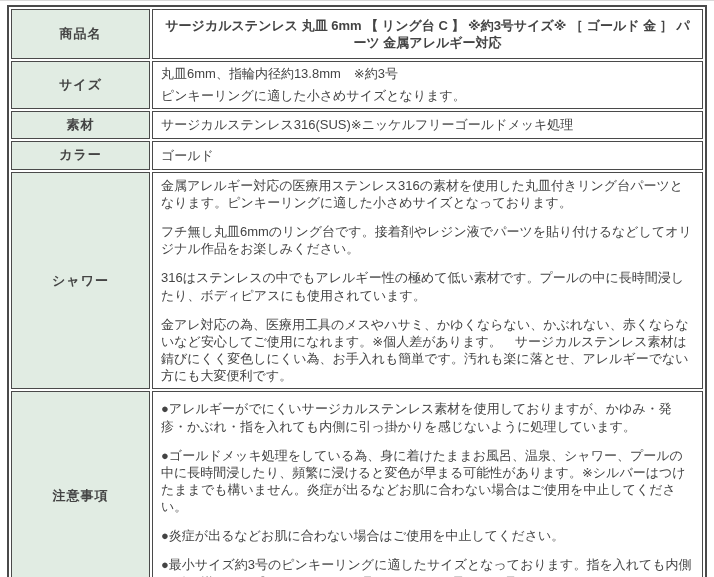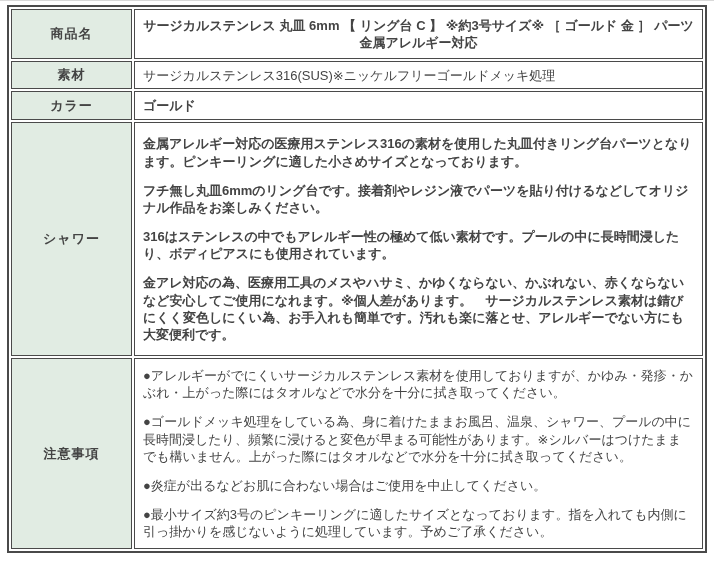--- a/index.html
+++ b/index.html
@@ -26,54 +26,61 @@
     background: #ffffff;
     table-layout: fixed;
   }
   td {
     border: 1px solid #4a4a4a;
     color: #444444;
     font-size: 13px;
     vertical-align: middle;
   }
   td.cell-label {
-    width: 121px;
+    width: 139px;
     background: #e1ece3;
     text-align: center;
     font-weight: bold;
     padding: 4px 2px;
     letter-spacing: 1px;
   }
   td.cell-value {
     background: #ffffff;
     padding: 5px 8px;
     line-height: 1.32;
     text-align: left;
   }
   td.cell-value p { margin: 0 0 12px 0; }
   td.cell-value p:last-child { margin-bottom: 0; }
 
   tr.row-product  td.cell-value { padding: 7px 6px; font-weight: bold; text-align: center; }
   tr.row-size     td.cell-value { padding: 3px 8px; }
   tr.row-material td.cell-value { padding: 2px 8px; }
-  tr.row-color    td.cell-value { padding: 5px 8px; font-weight: bold; }
-  tr.row-desc     td.cell-value { padding: 12px 8px; font-weight: bold; }
+  tr.row-color    td.cell-value { padding: 5px 8px; }
+  tr.row-desc     td.cell-value { padding: 4px 8px; }
   tr.row-notes    td.cell-value { padding: 8px 8px; }
 </style>
 </head>
 <body>
 
 <div class="top-hairline"></div>
 
 <table class="spec-table">
   <tbody>
     <tr class="row-product">
       <td class="cell-label">商品名</td>
       <td class="cell-value">
         <p>サージカルステンレス 丸皿 6mm 【 リング台 C 】 ※約3号サイズ※ ［ ゴールド 金 ］ パーツ 金属アレルギー対応</p>
+      </td>
+    </tr>
+    <tr class="row-size">
+      <td class="cell-label">サイズ</td>
+      <td class="cell-value">
+        <p style="margin-bottom:5px;">丸皿6mm、指輪内径約13.8mm　※約3号</p>
+        <p>ピンキーリングに適した小さめサイズとなります。</p>
       </td>
     </tr>
     <tr class="row-material">
       <td class="cell-label">素材</td>
       <td class="cell-value">
         <p>サージカルステンレス316(SUS)※ニッケルフリーゴールドメッキ処理</p>
       </td>
     </tr>
     <tr class="row-color">
       <td class="cell-label">カラー</td>
@@ -86,21 +93,21 @@
       <td class="cell-value">
         <p>金属アレルギー対応の医療用ステンレス316の素材を使用した丸皿付きリング台パーツとなります。ピンキーリングに適した小さめサイズとなっております。</p>
         <p>フチ無し丸皿6mmのリング台です。接着剤やレジン液でパーツを貼り付けるなどしてオリジナル作品をお楽しみください。</p>
         <p>316はステンレスの中でもアレルギー性の極めて低い素材です。プールの中に長時間浸したり、ボディピアスにも使用されています。</p>
         <p>金アレ対応の為、医療用工具のメスやハサミ、かゆくならない、かぶれない、赤くならないなど安心してご使用になれます。※個人差があります。　サージカルステンレス素材は錆びにくく変色しにくい為、お手入れも簡単です。汚れも楽に落とせ、アレルギーでない方にも大変便利です。</p>
       </td>
     </tr>
     <tr class="row-notes">
       <td class="cell-label">注意事項</td>
       <td class="cell-value">
-        <p>●アレルギーがでにくいサージカルステンレス素材を使用しておりますが、かゆみ・発疹・かぶれ・上がった際にはタオルなどで水分を十分に拭き取ってください。</p>
-        <p>●ゴールドメッキ処理をしている為、身に着けたままお風呂、温泉、シャワー、プールの中に長時間浸したり、頻繁に浸けると変色が早まる可能性があります。※シルバーはつけたままでも構いません。上がった際にはタオルなどで水分を十分に拭き取ってください。</p>
+        <p>●アレルギーがでにくいサージカルステンレス素材を使用しておりますが、かゆみ・発疹・かぶれ・指を入れても内側に引っ掛かりを感じないように処理しています。</p>
+        <p>●ゴールドメッキ処理をしている為、身に着けたままお風呂、温泉、シャワー、プールの中に長時間浸したり、頻繁に浸けると変色が早まる可能性があります。※シルバーはつけたままでも構いません。炎症が出るなどお肌に合わない場合はご使用を中止してください。</p>
         <p>●炎症が出るなどお肌に合わない場合はご使用を中止してください。</p>
         <p>●最小サイズ約3号のピンキーリングに適したサイズとなっております。指を入れても内側に引っ掛かりを感じないように処理しています。予めご了承ください。</p>
       </td>
     </tr>
 
   </tbody>
 </table>
 
 </body></html>

